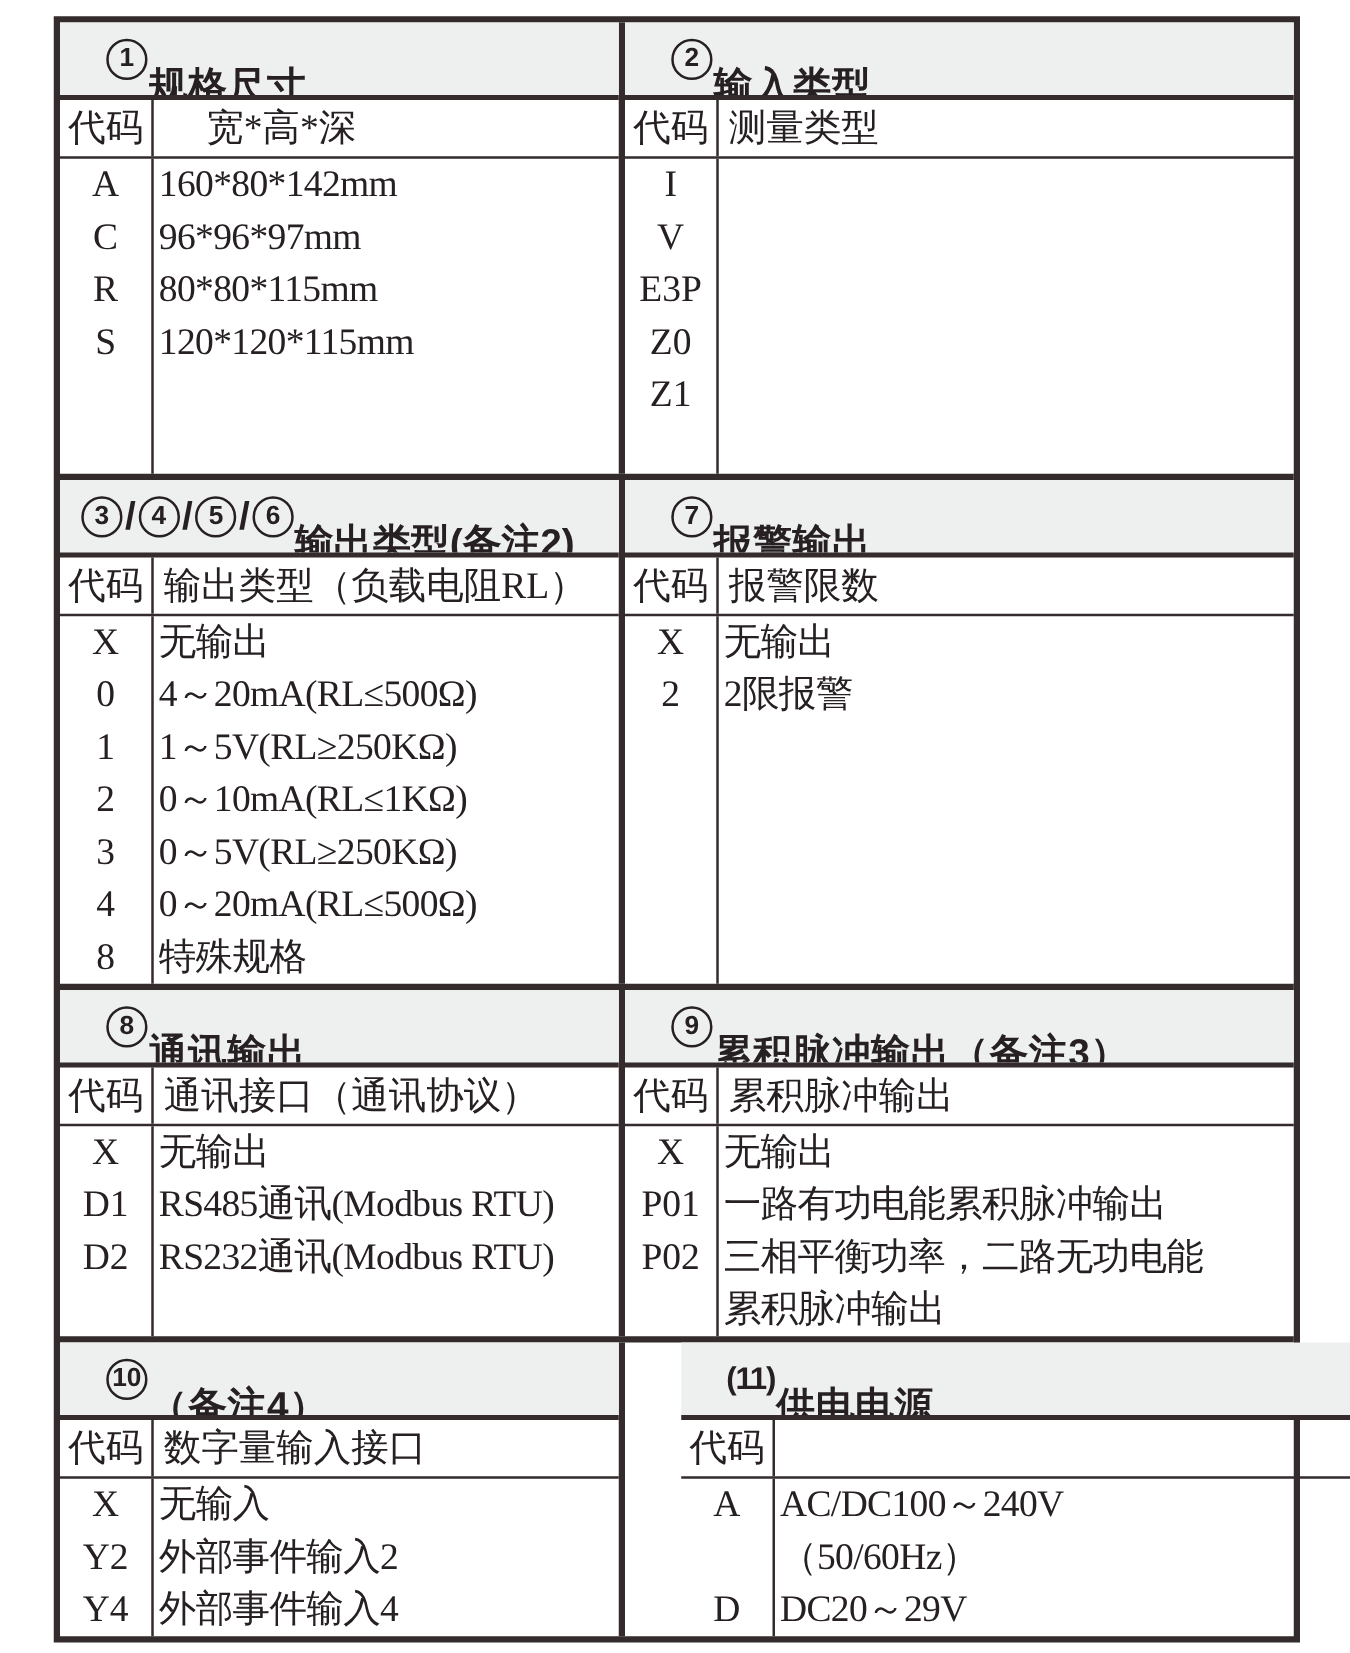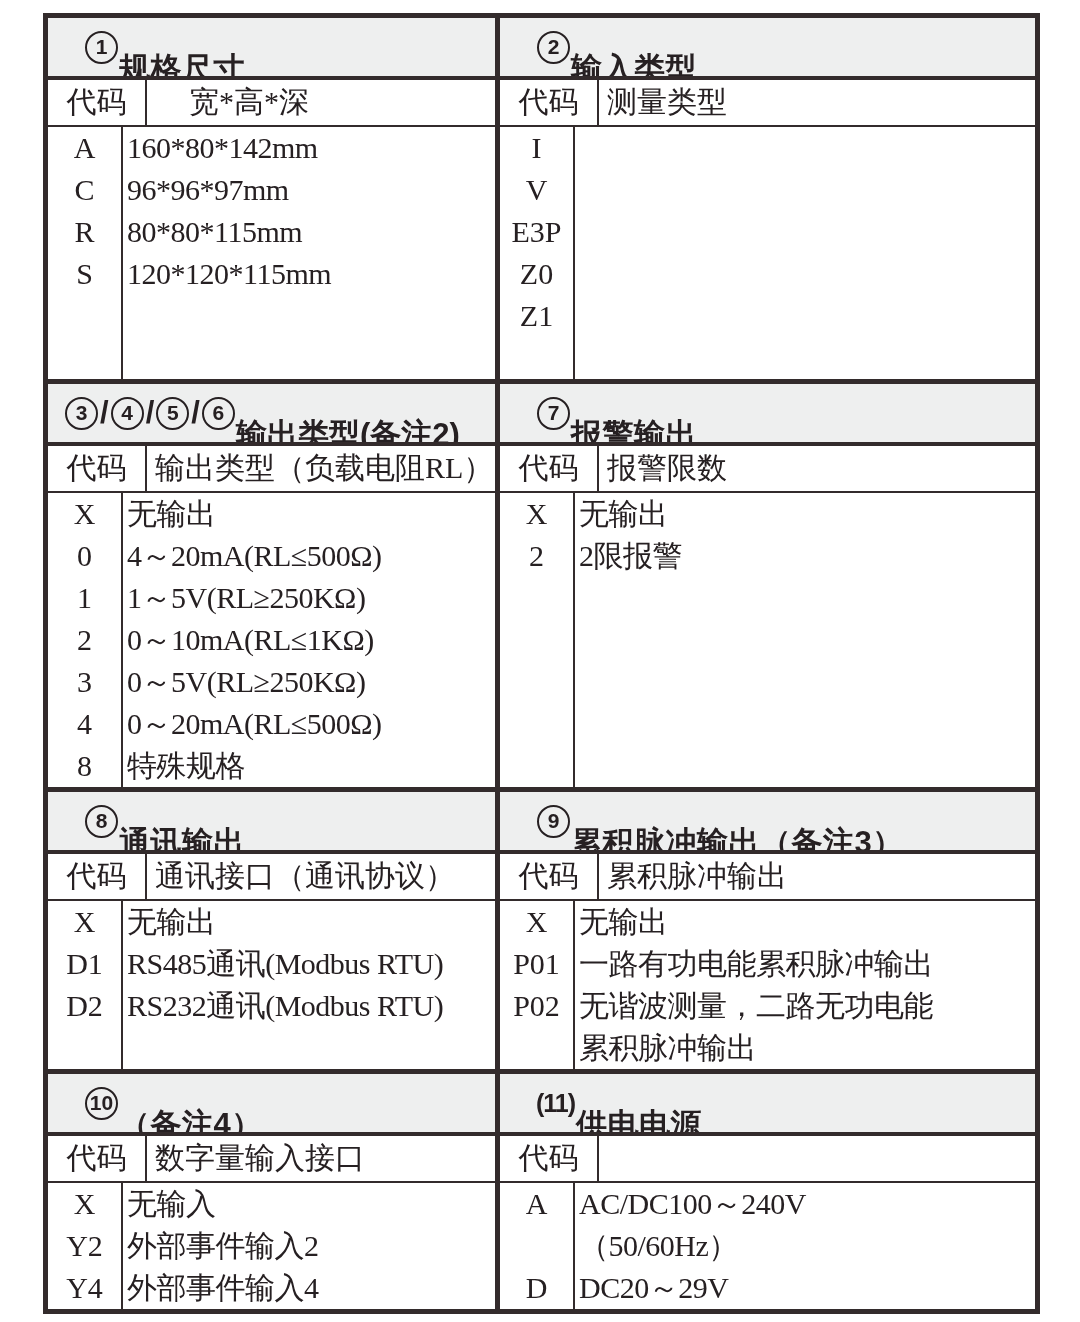--- a/index.html
+++ b/index.html
@@ -14,21 +14,21 @@
     left: 43px; top: 13px;
     width: 997px;
     border: 5px solid #332b2c;
     background: #ffffff;
   }
   .band {
     display: grid;
     grid-template-columns: 452px 535px;
     border-bottom: 5px solid #332b2c;
   }
-  .band:last-child { border-bottom: none; }
+  .band:last-child { border-bottom: none; gap: 45px; }
   .sec { display: flex; flex-direction: column; }
   .sec.left { border-right: 5px solid #332b2c; }
 
   .title-band {
     background: #eeefef;
     border-bottom: 4px solid #332b2c;
     height: 62px;
     display: flex;
     align-items: center;
     padding-left: 36px;
@@ -58,21 +58,21 @@
   .paren-num { font-size: 25px; letter-spacing: -1px; margin-right: 1px; }
   .title-text, .title-suffix { display: inline-block; margin-top: 44px; }
 
   .cols-header {
     display: flex;
     height: 47px;
     border-bottom: 2px solid #332b2c;
     font-size: 30px;
   }
   .code-hdr {
-    width: 99px;
+    width: 75px;
     border-right: 2px solid #332b2c;
     display: flex; align-items: center; justify-content: center;
     flex: none;
     white-space: nowrap;
   }
   .desc-hdr {
     flex: 1;
     display: flex; align-items: center;
     padding-left: 8px;
     white-space: nowrap;
@@ -261,21 +261,21 @@
       <div class="rows">
         <div class="codes">
             <div class="code-line">X</div>
             <div class="code-line">P01</div>
             <div class="code-line">P02</div>
             <div class="code-line"></div>
           </div>
         <div class="descs">
             <div class="desc-line">无输出</div>
             <div class="desc-line">一路有功电能累积脉冲输出</div>
-            <div class="desc-line">无谐波测量，二路无功电能</div>
+            <div class="desc-line">三相平衡功率，二路无功电能</div>
             <div class="desc-line">累积脉冲输出</div>
           </div>
       </div>
     </section>
   </div>
 
   <div class="band b4">
     <section class="sec left" data-sec-index="6">
       <div class="title-band">
         <span class="title-nums">

